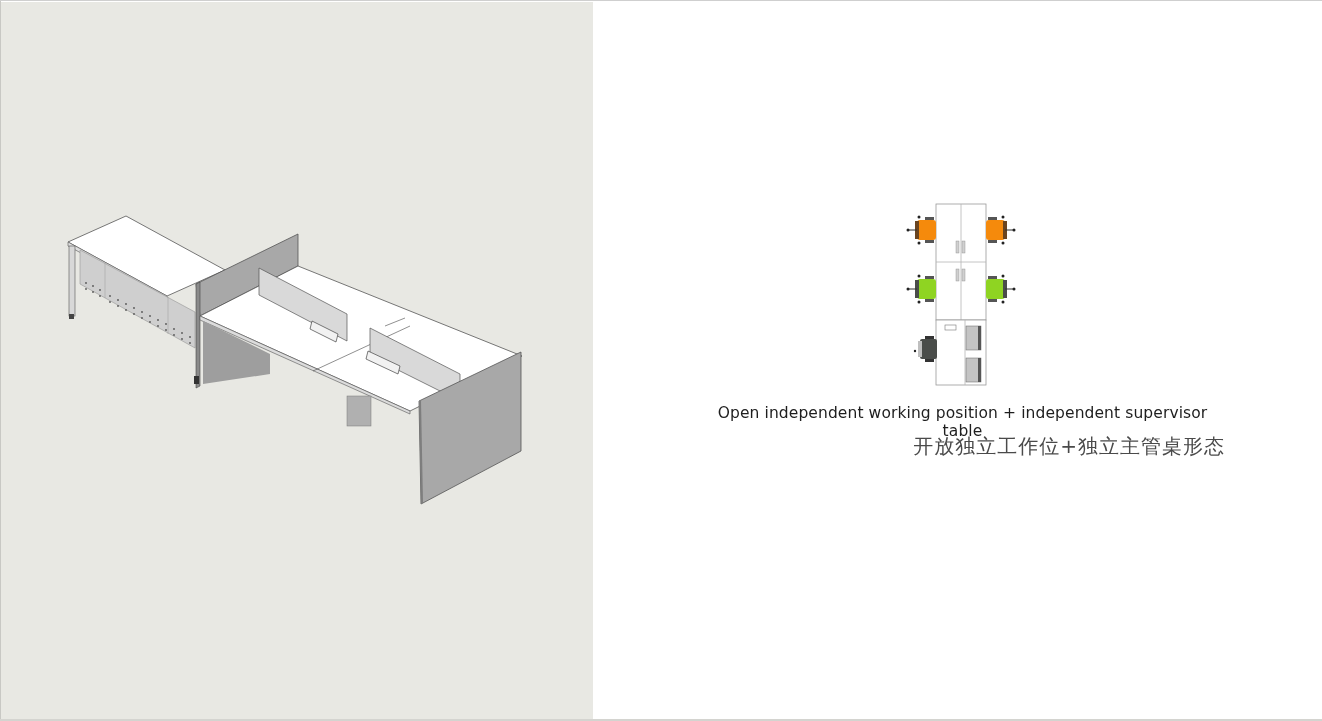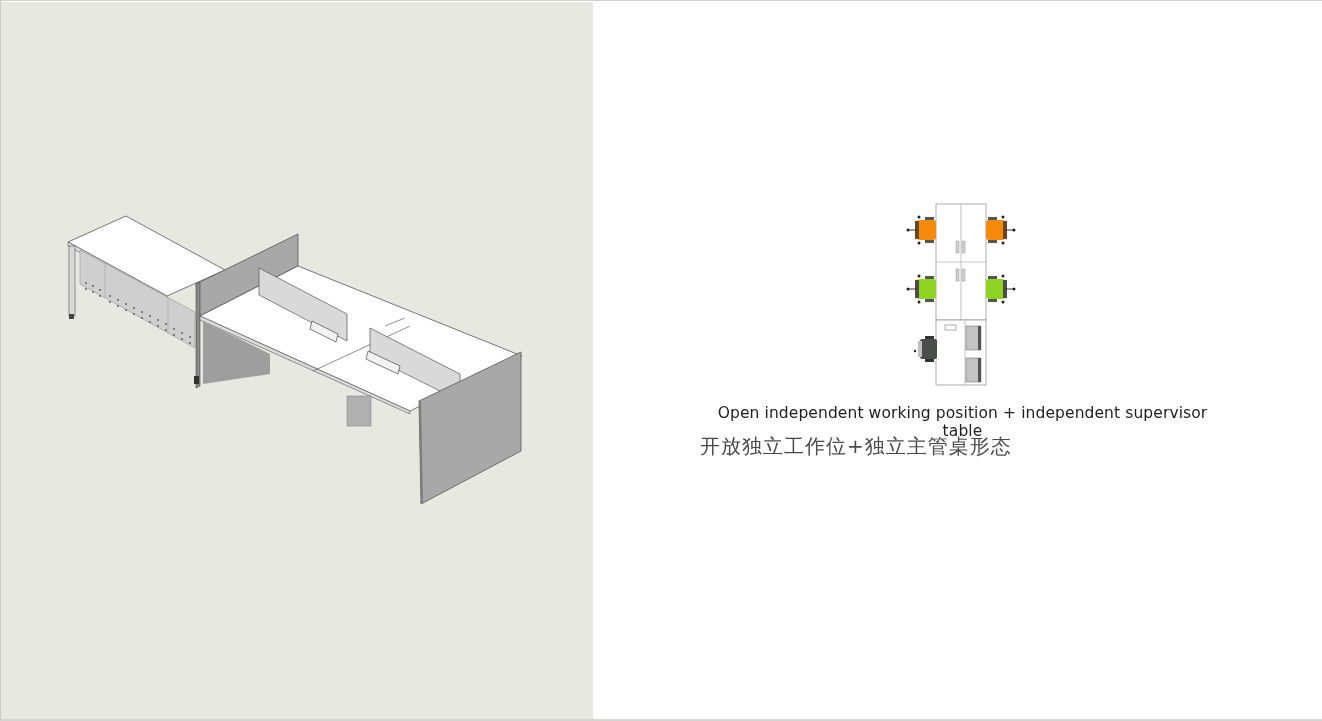--- a/index.html
+++ b/index.html
@@ -5,21 +5,21 @@
   html, body { margin: 0; padding: 0; }
   body { width: 1322px; height: 721px; position: relative; overflow: hidden; background: #ffffff; font-family: "DejaVu Sans", sans-serif; }
   .page { position: absolute; left: 0; top: 0; width: 1322px; height: 721px; border-top: 1px solid #cfcfcf; box-sizing: border-box; }
   .left-panel { position: absolute; left: 1px; top: 1px; width: 592px; height: 717px; background: #e8e8e3; }
   .right-panel { position: absolute; left: 593px; top: 1px; width: 729px; height: 717px; background: #ffffff; }
   .bottom-rule { position: absolute; left: 0; top: 718px; width: 1322px; height: 3px; background: #d4d4d0; }
   .left-rule { position: absolute; left: 0; top: 0; width: 1px; height: 721px; background: #c8c8c4; }
   .render3d { position: absolute; left: 60px; top: 205px; width: 480px; height: 310px; }
   .plan { position: absolute; left: 895px; top: 195px; width: 130px; height: 195px; }
   .caption-en { position: absolute; left: 700px; top: 403px; width: 525px; text-align: center; font-size: 15.5px; color: #1e1e1e; letter-spacing: 0.1px; }
-  .caption-zh { position: absolute; left: 700px; top: 432px; width: 525px; text-align: left; font-size: 20px; color: #4a4a4a; letter-spacing: 1px; }
+  .caption-zh { position: absolute; left: 700px; top: 432px; width: 525px; text-align: right; font-size: 20px; color: #4a4a4a; letter-spacing: 1px; }
 </style>
 </head>
 <body>
 
 <div class="page">
   <div class="left-rule"></div>
 
   <div class="left-panel">
   </div>
 

